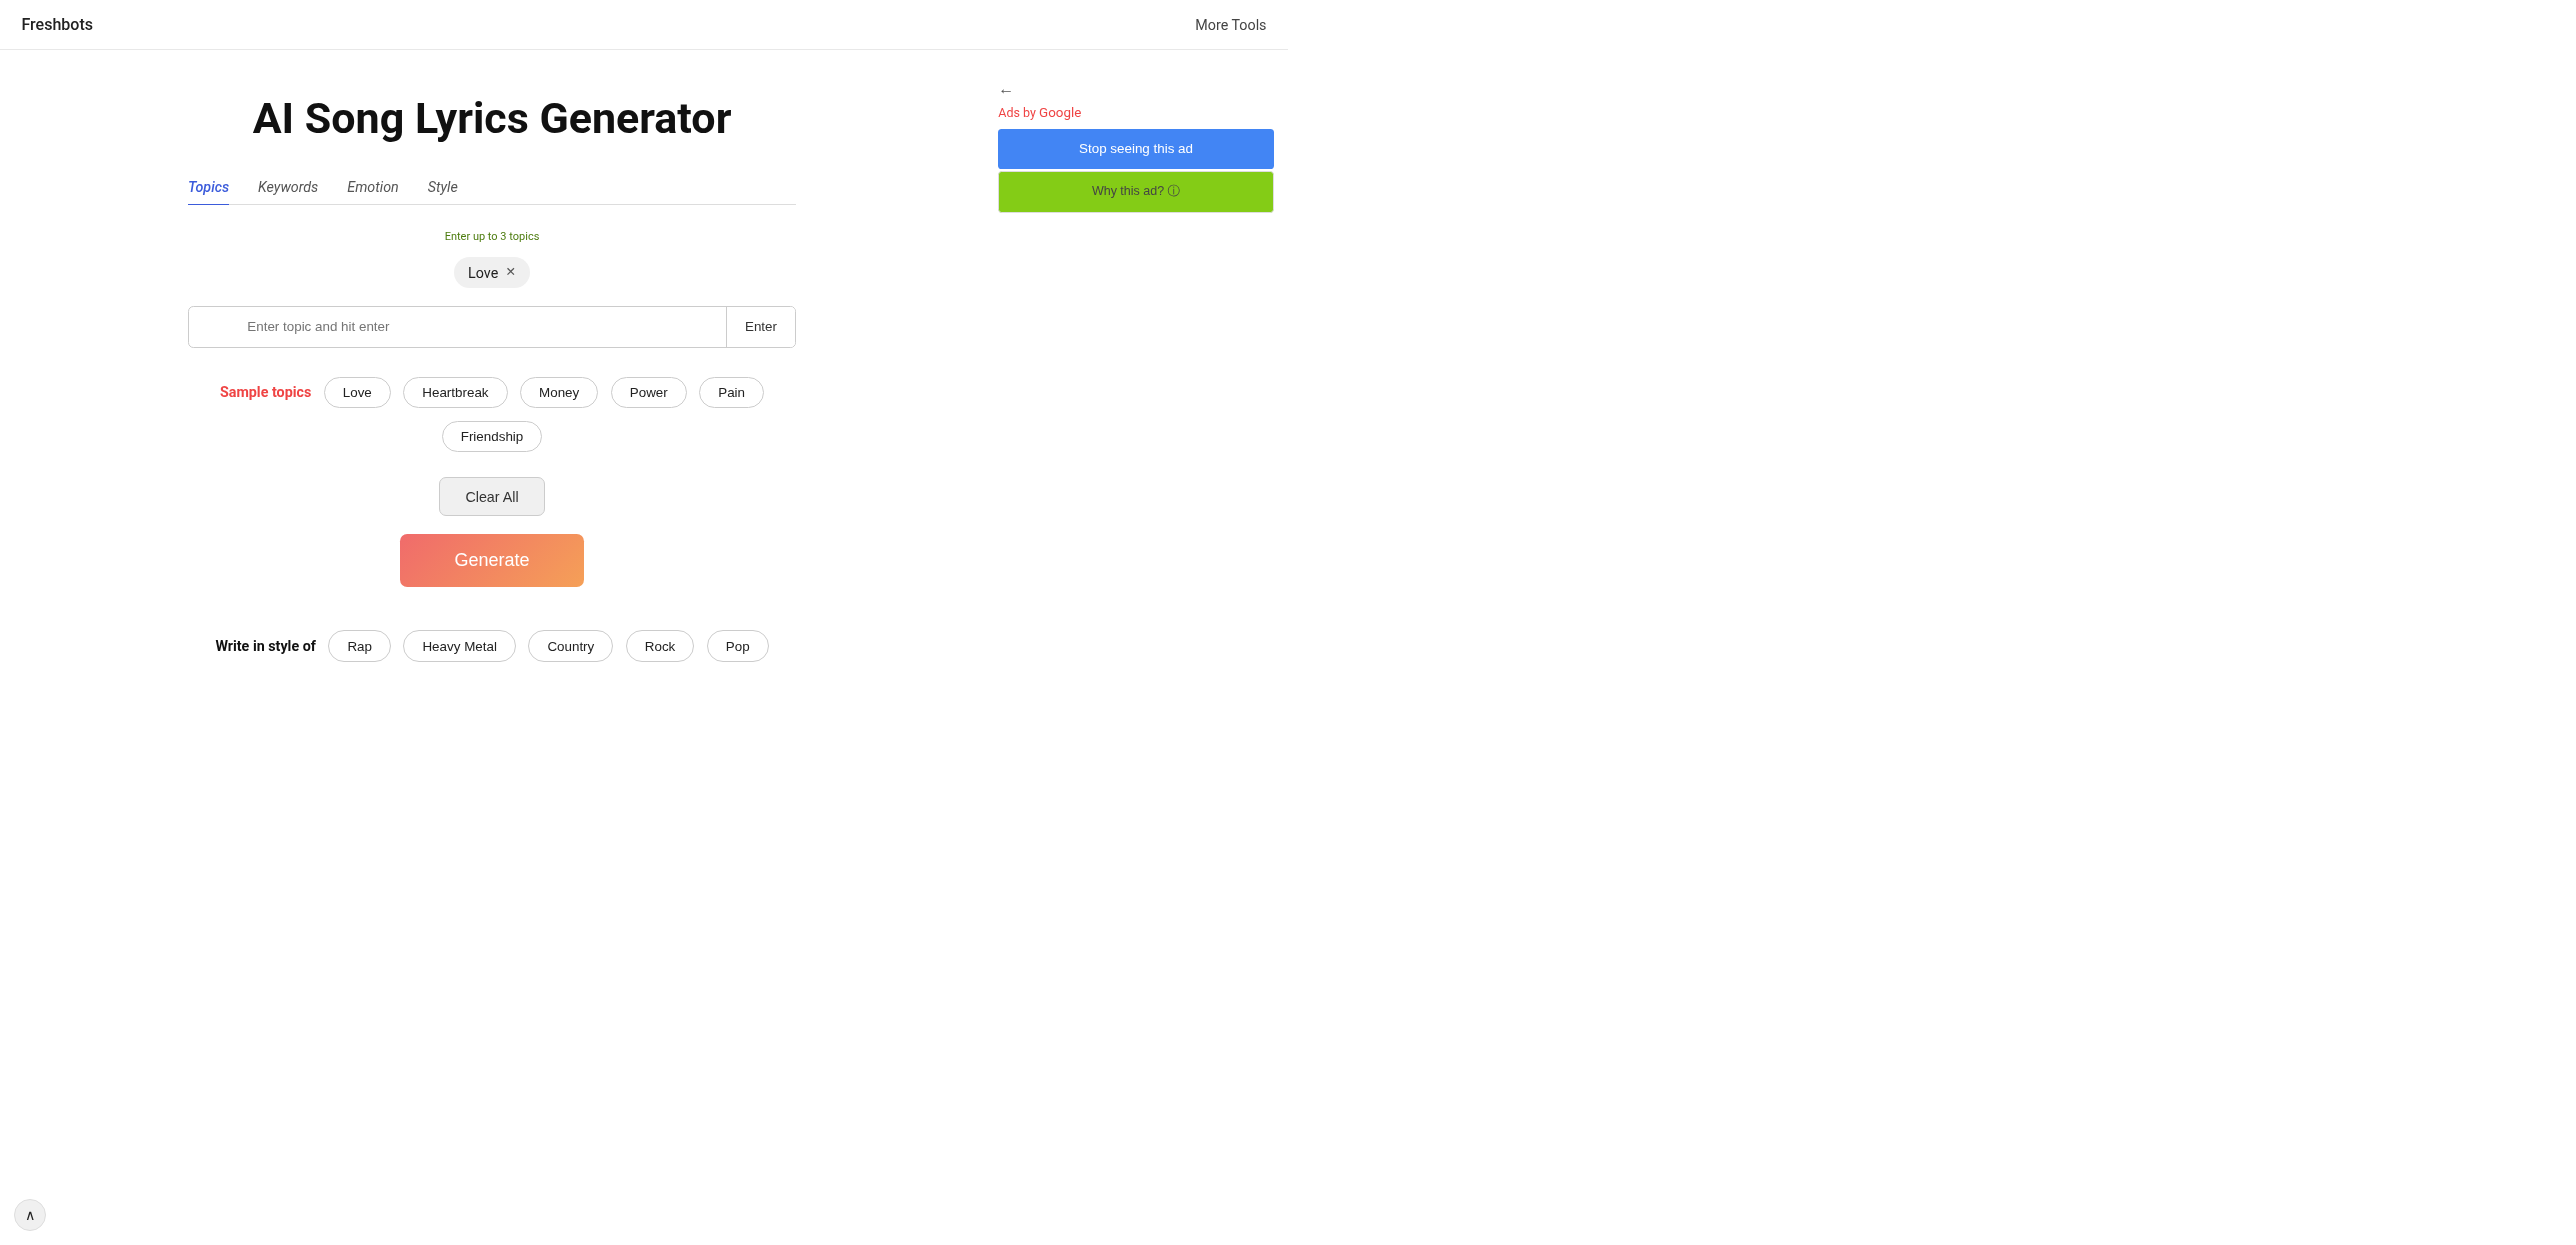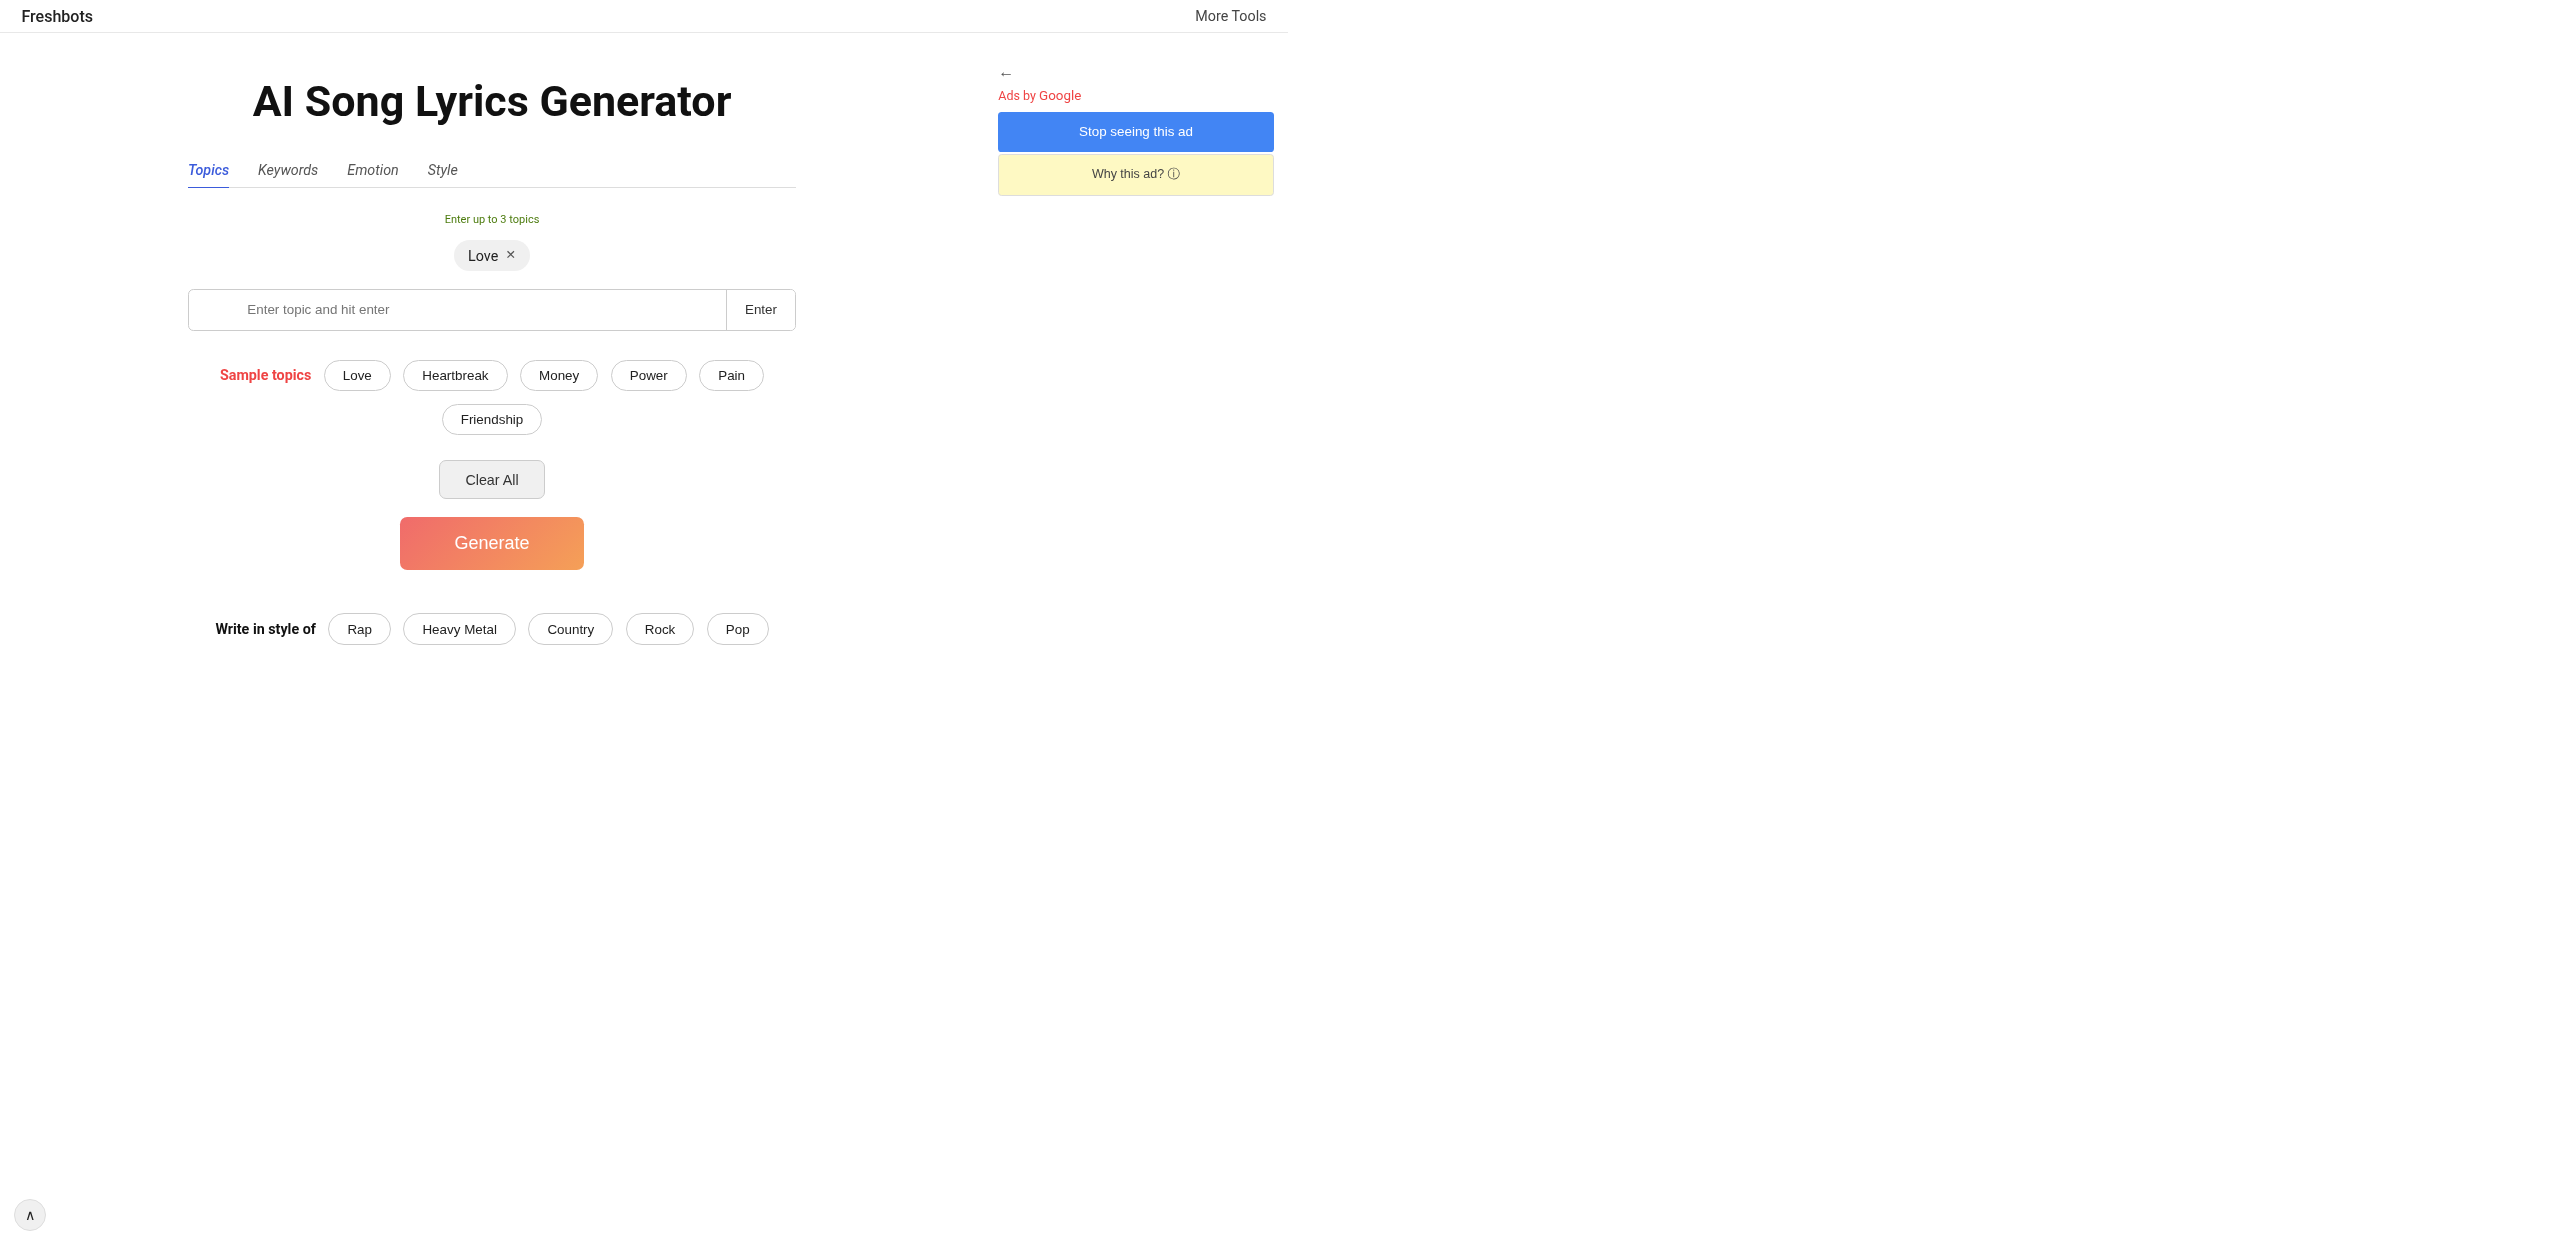--- a/index.html
+++ b/index.html
@@ -16,21 +16,21 @@
       min-height: 623px;
       overflow-x: hidden;
     }
 
     
     #navbar {
       display: flex;
       align-items: center;
       justify-content: space-between;
       padding: 0 21.5px;
-      height: 33px;
+      height: 50px;
       border-bottom: 0.9px solid #e8e8e8;
       background: #fff;
     }
 
     #navbar .brand {
       font-size: 16px;
       font-weight: 500;
       color: #222;
     }
 
@@ -275,21 +275,21 @@
       padding: 12.5px;
       font-size: 13.4px;
       cursor: pointer;
       text-align: center;
       margin-bottom: 1.8px;
     }
 
     #why-this-ad-btn {
       display: block;
       width: 100%;
-      background: #fef9c3;
+      background: #84cc16;
       color: #444;
       border: 0.9px solid #ddd;
       border-radius: 3.6px;
       padding: 11.6px;
       font-size: 12.5px;
       cursor: pointer;
       text-align: center;
     }
 
     

